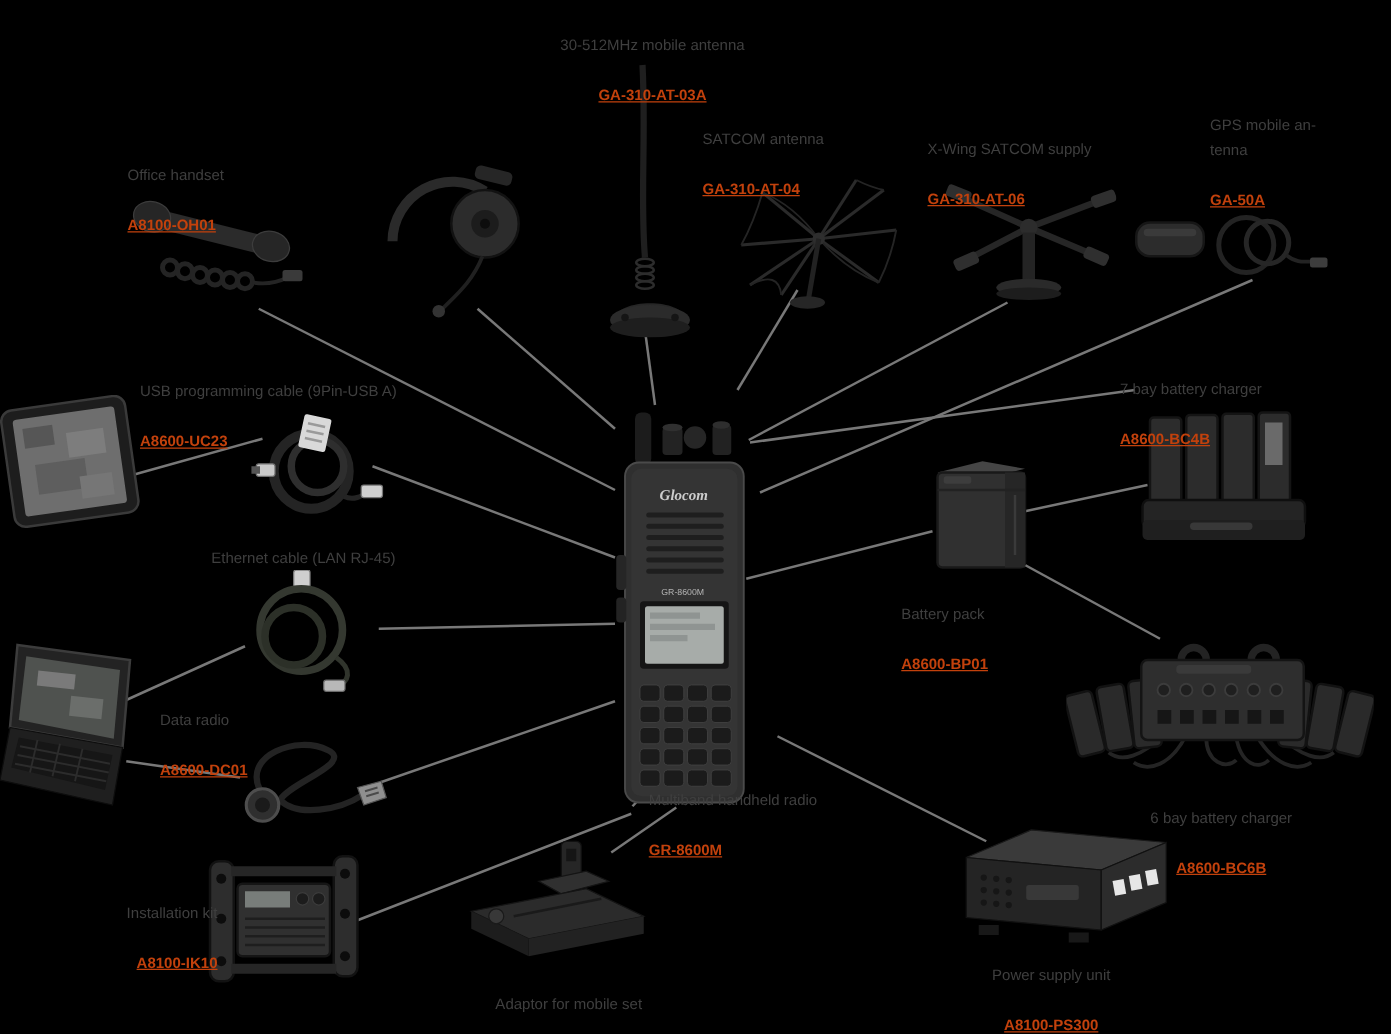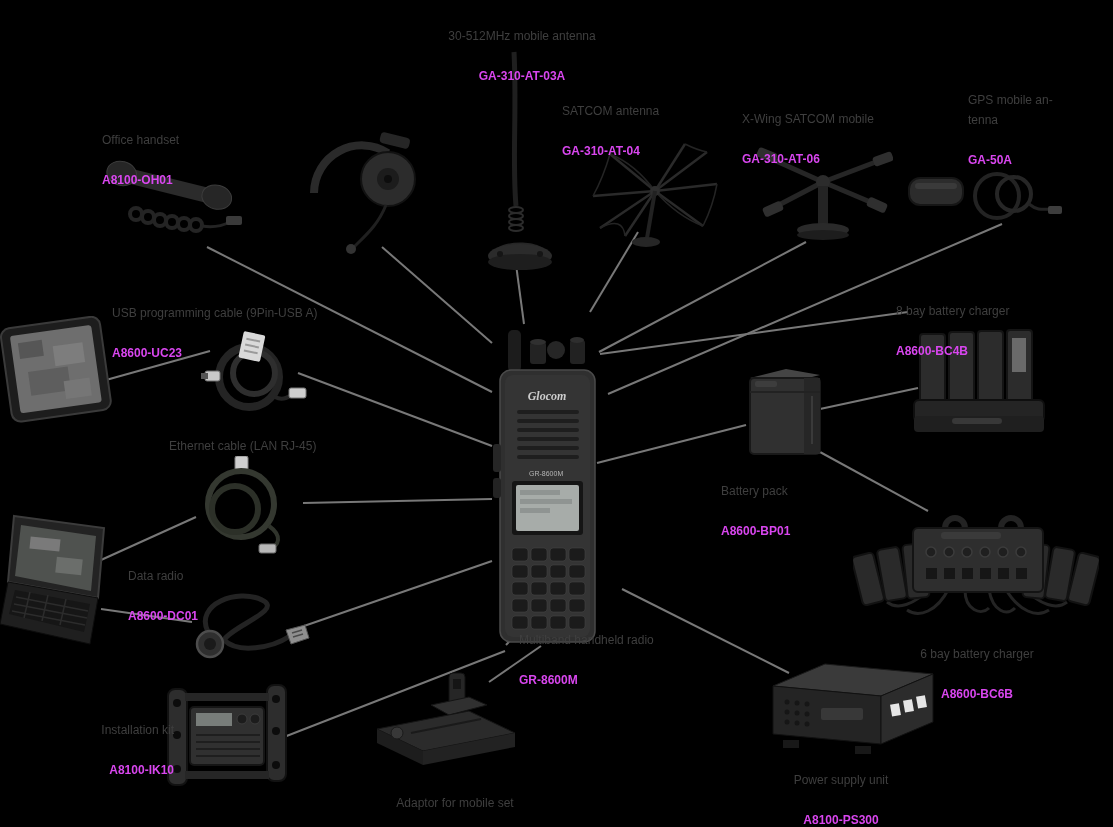--- a/index.html
+++ b/index.html
@@ -4,21 +4,21 @@
 <style>
   html,body{margin:0;padding:0;background:#000;}
   .stage{position:relative;width:1113px;height:827px;background:#000;overflow:hidden;
          font-family:"Liberation Sans",sans-serif;}
   .lines{position:absolute;left:0;top:0;z-index:1;}
   .lines line{stroke:#787878;stroke-width:2;}
   .dev{position:absolute;z-index:2;text-align:right;}
   .label{position:absolute;z-index:3;font-size:12px;line-height:20px;color:#3f3f3f;
          white-space:pre-line;}
   .label .nm{font-weight:normal;}
-  .label .md{font-weight:bold;color:#d946ef;}
+  .label .md{font-weight:bold;color:#c2410c;text-decoration:underline;}
   .ta-c{text-align:center;}
   .ta-r{text-align:right;}
 </style>
 </head>
 <body>
 
 <div class="stage">
 
   <svg class="lines" width="1113" height="827">
     <line x1="207" y1="247" x2="492" y2="392"></line>
@@ -414,21 +414,21 @@
     <div class="nm">Office handset</div>
     <div class="md">A8100-OH01</div>
   </div>
 
   <div class="label" style="left:562px;top:81px;">
     <div class="nm">SATCOM antenna</div>
     <div class="md">GA-310-AT-04</div>
   </div>
 
   <div class="label" style="left:742px;top:89px;">
-    <div class="nm">X-Wing SATCOM mobile</div>
+    <div class="nm">X-Wing SATCOM supply</div>
     <div class="md">GA-310-AT-06</div>
   </div>
 
   <div class="label" style="left:968px;top:70px;width:142px;">
     <div class="nm">GPS mobile an-
 tenna</div>
     <div class="md">GA-50A</div>
   </div>
 
   <div class="label" style="left:112px;top:283px;">
@@ -454,21 +454,21 @@
     <div class="nm">Adaptor for mobile set</div>
     
   </div>
 
   <div class="label" style="left:519px;top:610px;width:220px;">
     <div class="nm">Multiband handheld radio</div>
     <div class="md">GR-8600M</div>
   </div>
 
   <div class="label" style="left:896px;top:281px;">
-    <div class="nm">8 bay battery charger</div>
+    <div class="nm">7 bay battery charger</div>
     <div class="md">A8600-BC4B</div>
   </div>
 
   <div class="label" style="left:721px;top:461px;">
     <div class="nm">Battery pack</div>
     <div class="md">A8600-BP01</div>
   </div>
 
   <div class="label ta-c" style="left:877px;top:624px;width:200px;">
     <div class="nm">6 bay battery charger</div>

